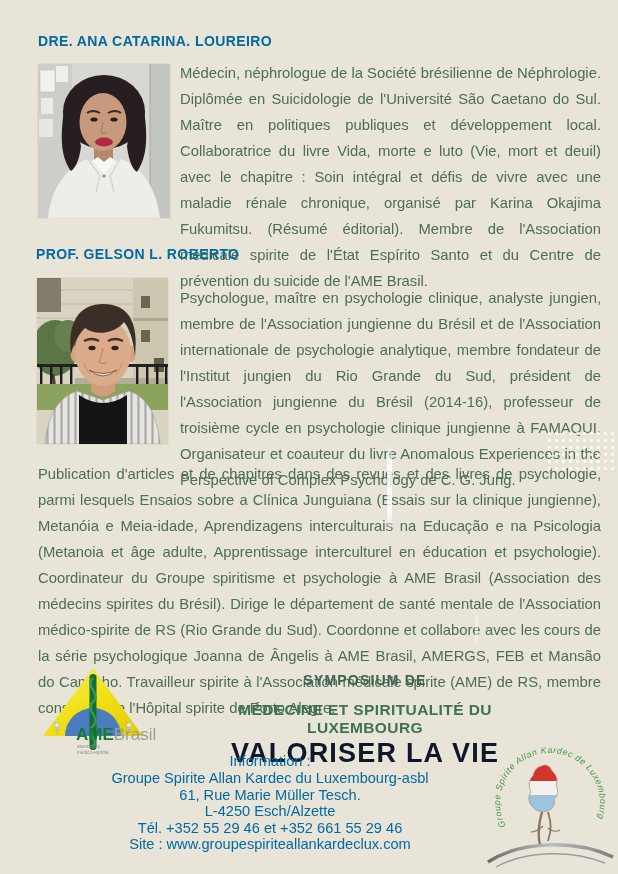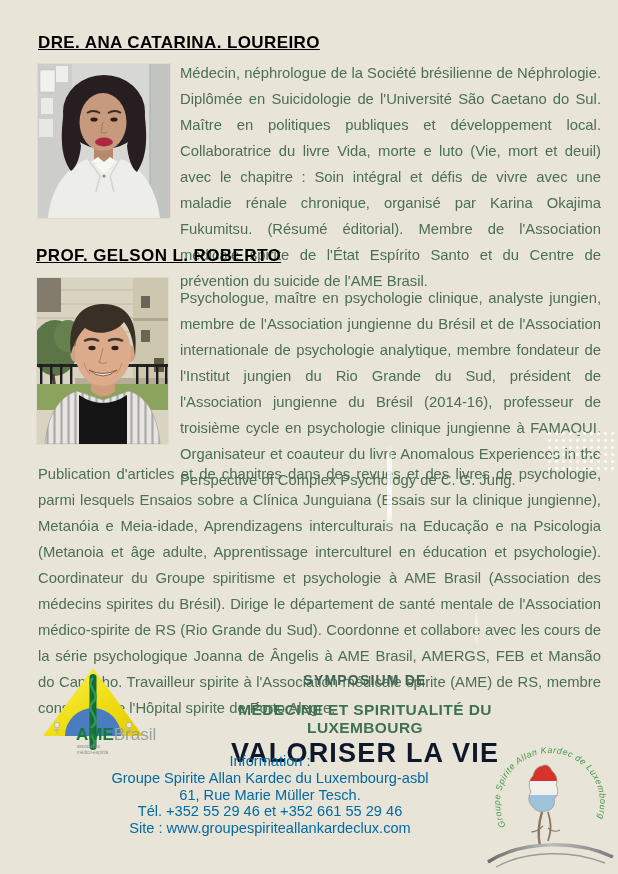--- a/index.html
+++ b/index.html
@@ -5,23 +5,22 @@
   html,body{margin:0;padding:0;}
   .page{
     position:relative;
     width:618px;height:874px;
     background:#e9e4d8;
     font-family:"Liberation Sans",sans-serif;
     overflow:hidden;
   }
   .abs{position:absolute;}
   .speaker-name{
-    font-size:17px;font-weight:bold;letter-spacing:.4px;
-    color:#000000;
-    text-decoration:underline;
+    font-size:14px;font-weight:bold;letter-spacing:.4px;
+    color:#0369a1;
   }
   .bio{
     font-size:14.8px;line-height:26px;color:#4c6e55;
     text-align:justify;font-weight:500;
   }
   .photo-frame{box-shadow:0 0 0 1px rgba(0,0,0,0.04);}
   .photo-frame svg{display:block;}
   .white-line{
     background:linear-gradient(to bottom,rgba(255,255,255,0),rgba(255,255,255,.8) 22%,rgba(255,255,255,.8) 78%,rgba(255,255,255,0));
     border-radius:2px;
@@ -207,17 +206,18 @@
       </g>
       <path d="M 6,122 C 40,100 95,100 131,117" stroke="url(#ggrad)" stroke-width="3.4" fill="none"></path>
       <path d="M 14,127 C 45,110 90,110 123,123" stroke="#9b9b9b" stroke-width="1.4" fill="none"></path>
     </svg>
   </div>
 
   <div class="abs contact-block" style="left:85px;top:753px;">
     <div class="contact-label">Information :</div>
     <div>Groupe Spirite Allan Kardec du Luxembourg-asbl</div>
     <div>61, Rue  Marie Müller Tesch.</div>
+    <div>L-4250 Esch/Alzette</div>
     <div>Tél. +352 55 29 46 et +352 661 55 29 46</div>
     <div>Site : www.groupespiriteallankardeclux.com</div>
   </div>
 
 </div>
 
 </body></html>

